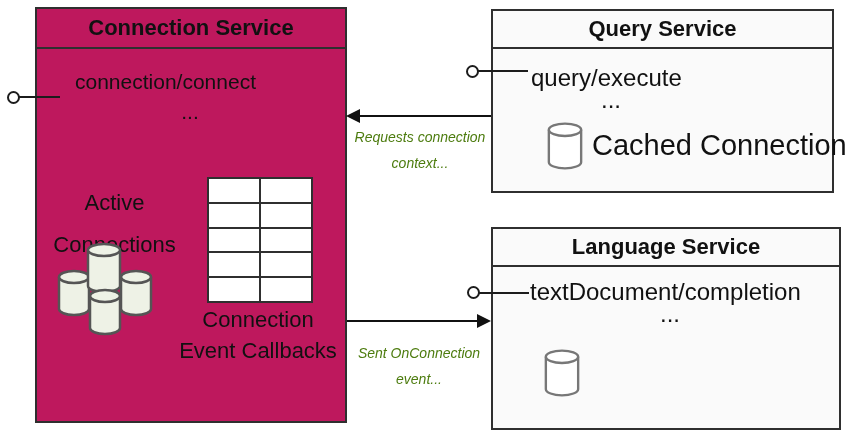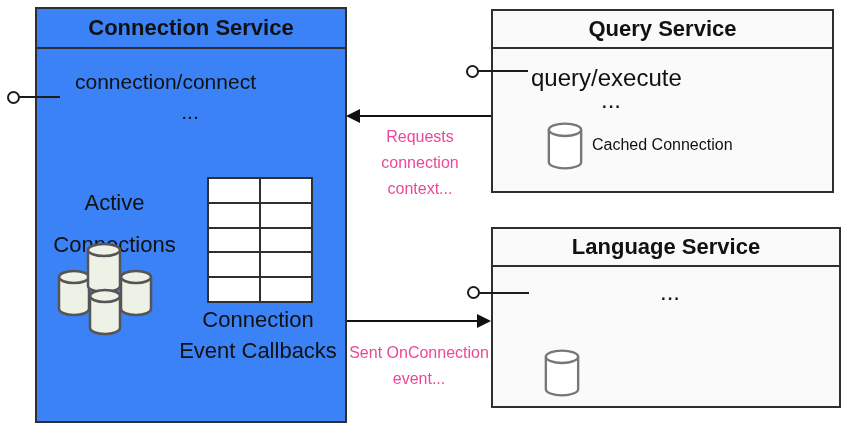--- a/index.html
+++ b/index.html
@@ -1,40 +1,40 @@
 <!DOCTYPE html>
 <html><head>
 <meta charset="utf-8">
 <style>
   html,body{margin:0;padding:0;background:#fff;}
   .canvas{
     position:relative;width:846px;height:436px;background:#ffffff;
     font-family:"Liberation Sans", sans-serif;color:#111;overflow:hidden;
   }
   .svcbox{position:absolute;box-sizing:border-box;border:2px solid #2f2f2f;}
-  .box-conn{left:35px;top:7px;width:312px;height:416px;background:#3b82f6;}
+  .box-conn{left:35px;top:7px;width:312px;height:416px;background:#be185d;}
   .box-query{left:491px;top:9px;width:343px;height:184px;background:#fafafa;}
-  .box-lang{left:491px;top:227px;width:350px;height:181px;background:#fafafa;}
+  .box-lang{left:491px;top:227px;width:350px;height:203px;background:#fafafa;}
   .svc-header{
     position:absolute;left:0;right:0;top:0;height:36px;line-height:36px;
     border-bottom:2px solid #2f2f2f;text-align:center;
     font-weight:700;font-size:22px;
   }
   .box-conn .svc-header{height:38px;line-height:38px;}
   .methods{position:absolute;font-size:21px;line-height:30px;}
   .methods-conn{left:38px;top:58px;width:230px;}
   .methods-right{font-size:24px;line-height:22px;}
   .methods-query{left:38px;top:56px;width:160px;}
   .methods-lang{left:37px;top:52px;width:280px;}
   .mline{white-space:nowrap;}
   .mdots{text-align:center;white-space:nowrap;}
   .centerlabel{position:absolute;text-align:center;}
   .lbl-active{left:5px;top:173px;width:145px;font-size:22px;line-height:42px;}
   .lbl-callbacks{left:138px;top:295px;width:166px;font-size:22px;line-height:31px;}
-  .lbl-cached{left:99px;top:119px;font-size:16px;line-height:30px;white-space:nowrap;position:absolute;}
+  .lbl-cached{left:99px;top:119px;font-size:29px;line-height:30px;white-space:nowrap;position:absolute;}
   .lbl-smo{left:95px;top:102px;width:240px;font-size:23px;line-height:29px;}
   .cb-grid{
     position:absolute;left:170px;top:168px;width:106px;height:126px;
     box-sizing:border-box;display:grid;
     grid-template-columns:1fr 1fr;grid-template-rows:repeat(5,1fr);
     background:#2f2f2f;gap:2px;padding:2px;
   }
   .cb-cell{background:#ffffff;}
   .cyl-svg{position:absolute;}
   .cyl-query{left:53px;top:110px;}
@@ -43,22 +43,22 @@
   .lolli-circle{
     position:absolute;width:13px;height:13px;box-sizing:border-box;
     border:2px solid #1c1c1c;border-radius:50%;background:#fff;
   }
   .lolli-stem{position:absolute;height:2px;background:#1c1c1c;}
   .arrow-line{position:absolute;height:2px;background:#111;}
   .arrow-head{position:absolute;width:0;height:0;}
   .head-left{border-top:7px solid transparent;border-bottom:7px solid transparent;border-right:14px solid #111;}
   .head-right{border-top:7px solid transparent;border-bottom:7px solid transparent;border-left:14px solid #111;}
   .arrow-label{
-    position:absolute;font-size:16px;line-height:26px;
-    text-align:center;color:#ec4899;
+    position:absolute;font-style:italic;font-size:14px;line-height:26px;
+    text-align:center;color:#4d7c0f;
   }
   .lbl-request{left:349px;top:124px;width:142px;}
   .lbl-event{left:347px;top:340px;width:144px;}
 </style>
 </head>
 <body>
 
 <div class="canvas">
 
   <div class="svcbox box-conn">
@@ -110,20 +110,21 @@
         <path d="M3 9 V43 A17 6.5 0 0 0 37 43 V9"></path>
         <ellipse cx="20" cy="9" rx="17" ry="6.5"></ellipse>
       </g>
     </svg>
     <div class="lbl-cached">Cached Connection</div>
   </div>
 
   <div class="svcbox box-lang">
     <div class="svc-header">Language Service</div>
     <div class="methods methods-right methods-lang">
+      <div class="mline">textDocument/completion</div>
       <div class="mdots">...</div>
     </div>
     <svg class="cyl-svg cyl-lang" width="38" height="50" viewBox="0 0 40 52">
       <g fill="#ffffff" stroke="#777777" stroke-width="2.5">
         <path d="M3 9 V43 A17 6.5 0 0 0 37 43 V9"></path>
         <ellipse cx="20" cy="9" rx="17" ry="6.5"></ellipse>
       </g>
     </svg>
   </div>
 

